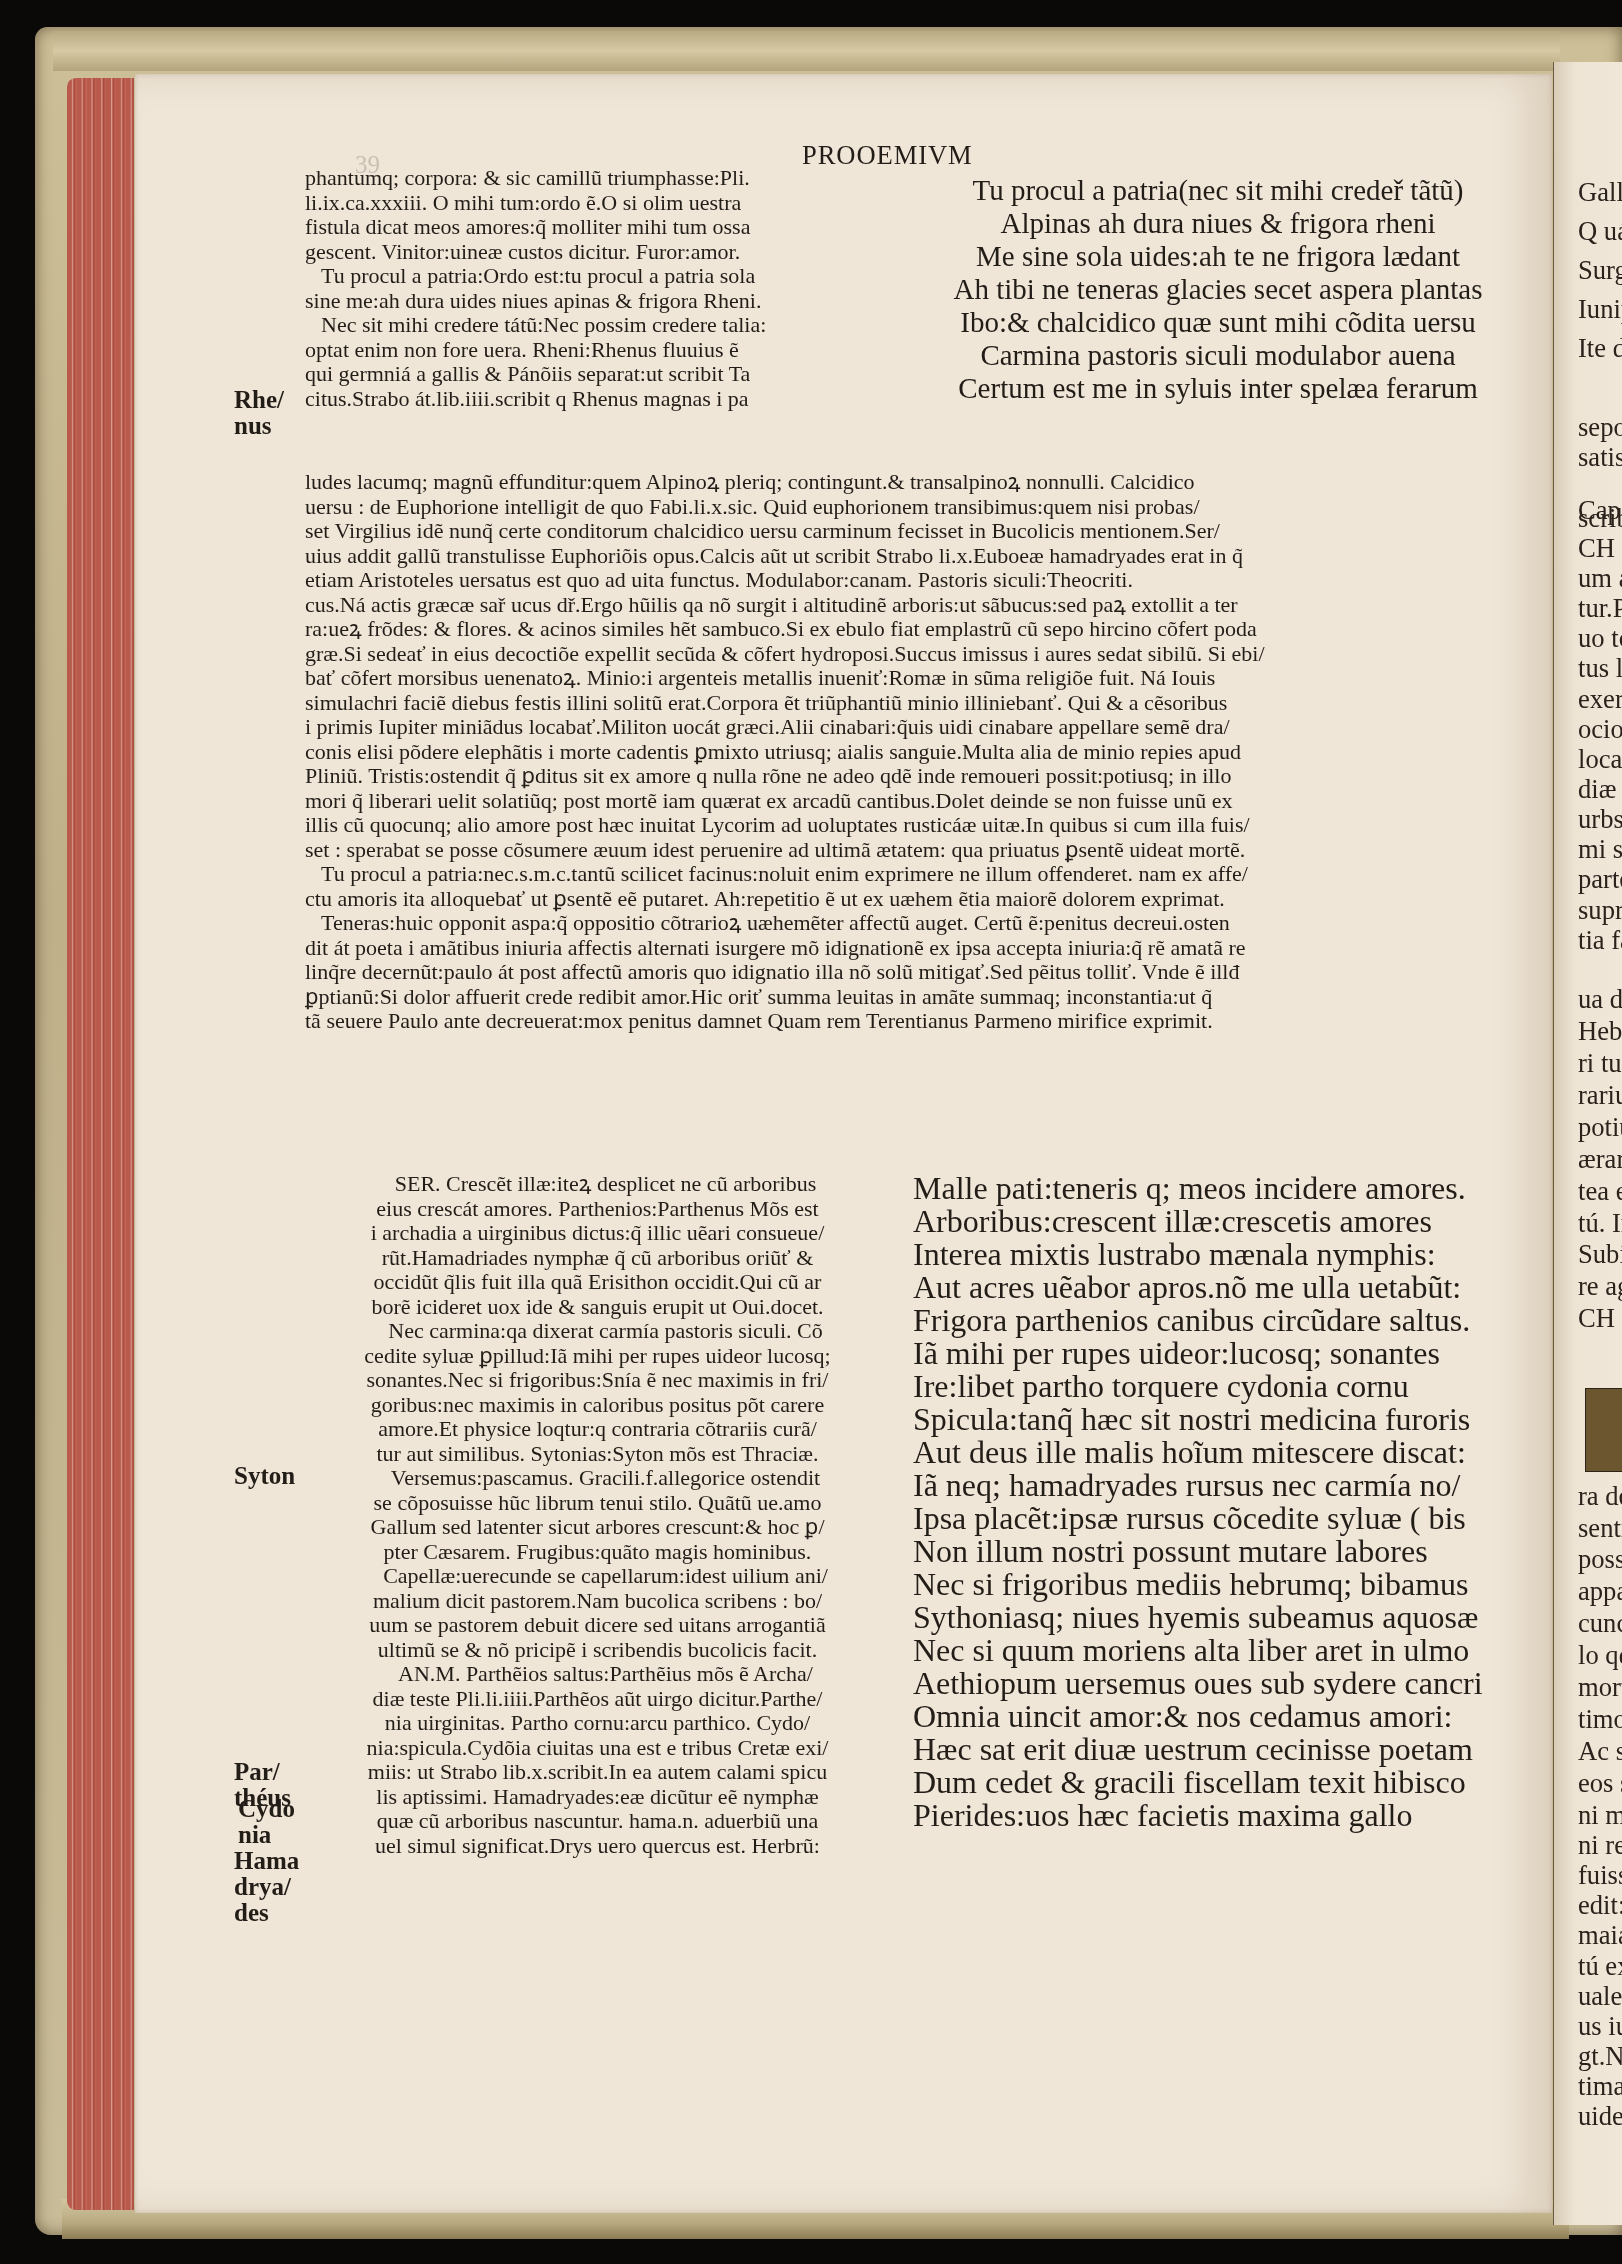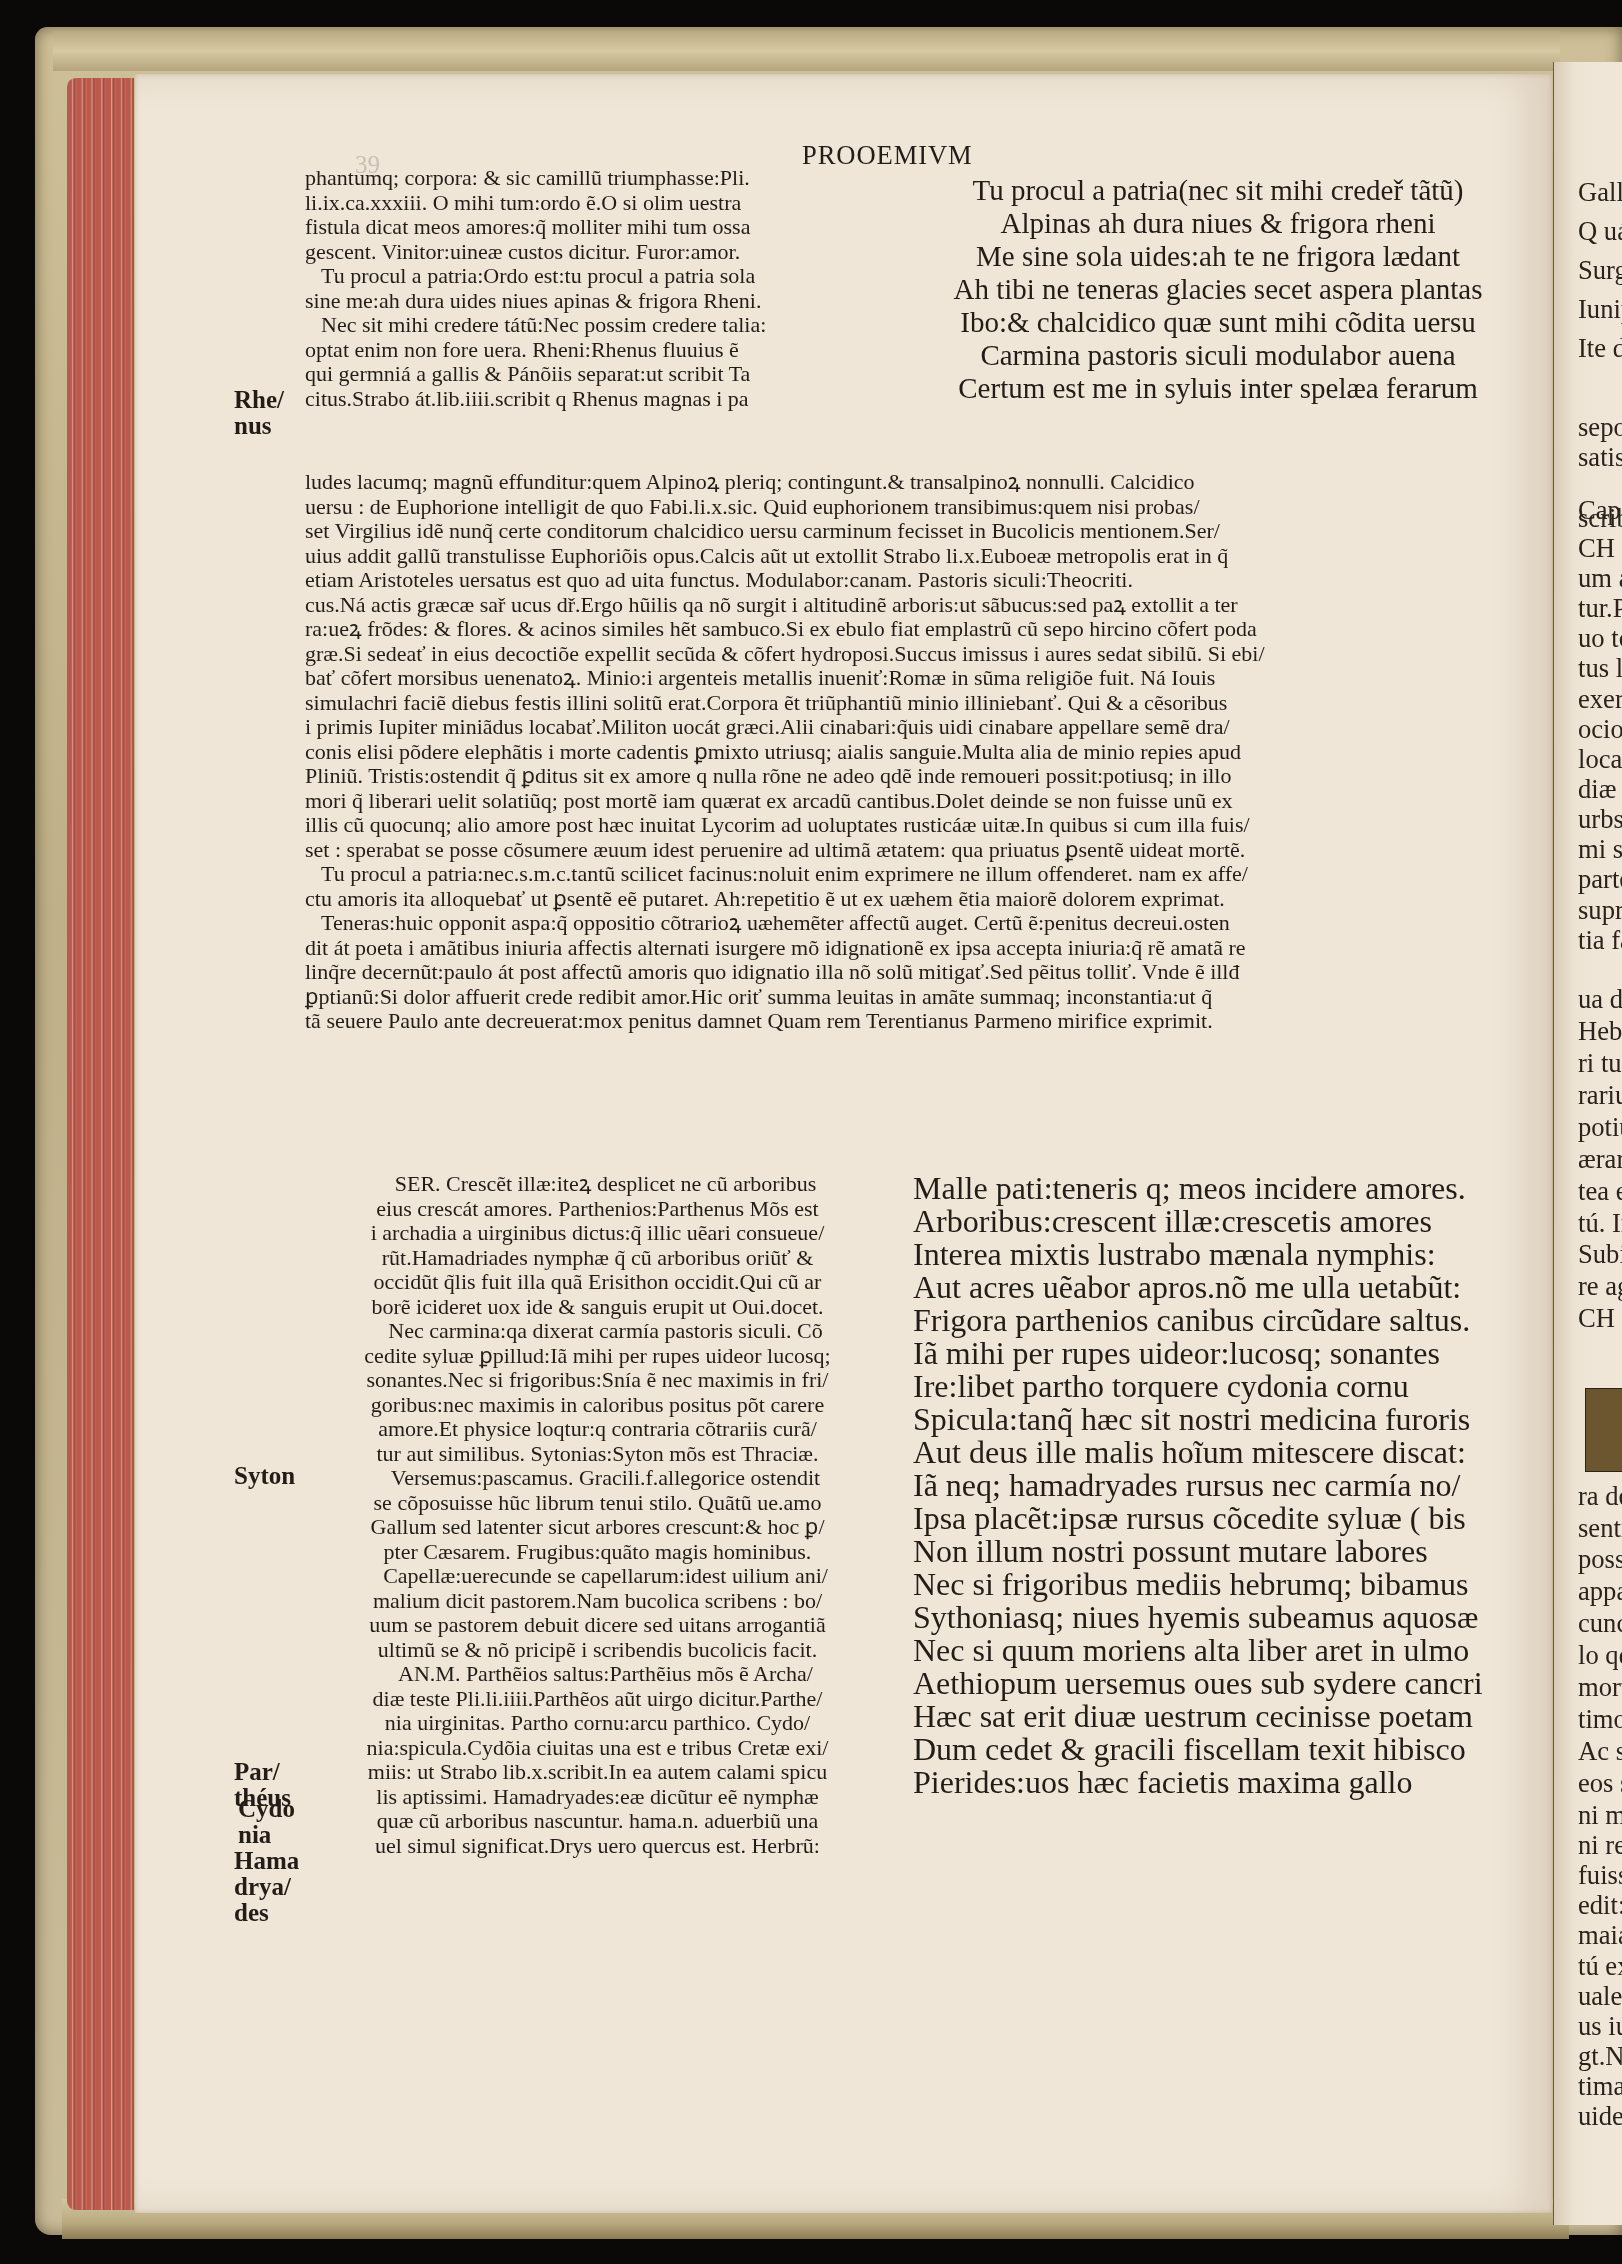--- a/index.html
+++ b/index.html
@@ -119,21 +119,21 @@
     <div class="line">Ah tibi ne teneras glacies secet aspera  plantas</div>
     <div class="line">Ibo:&amp; chalcidico quæ sunt mihi cõdita uersu</div>
     <div class="line">Carmina pastoris siculi modulabor auena</div>
     <div class="line">Certum est me in syluis inter spelæa  ferarum</div>
   </div>
 
 <div class="col comm" id="fwc" style="left:305px;top:470px;width:1232px;">
     <div class="line">ludes lacumq; magnũ effunditur:quem Alpinoꝝ pleriq; contingunt.&amp; transalpinoꝝ nonnulli.  Calcidico</div>
     <div class="line">uersu : de Euphorione intelligit de quo Fabi.li.x.sic. Quid euphorionem transibimus:quem nisi probas/</div>
     <div class="line">set Virgilius idẽ nunq̃ certe conditorum  chalcidico uersu carminum fecisset in Bucolicis mentionem.Ser/</div>
-    <div class="line">uius addit gallũ transtulisse Euphoriõis opus.Calcis aũt ut extollit Strabo li.x.Euboeæ metropolis erat in q̃</div>
+    <div class="line">uius addit gallũ transtulisse Euphoriõis opus.Calcis aũt ut scribit Strabo li.x.Euboeæ hamadryades erat in q̃</div>
     <div class="line">etiam Aristoteles uersatus est quo ad uita functus.  Modulabor:canam.  Pastoris siculi:Theocriti.</div>
     <div class="line">cus.Ná actis græcæ sař ucus dř.Ergo hũilis qa nõ surgit i altitudinẽ arboris:ut sãbucus:sed paꝝ extollit a  ter</div>
     <div class="line">ra:ueꝝ frõdes: &amp; flores. &amp; acinos similes hẽt sambuco.Si ex ebulo fiat emplastrũ cũ sepo hircino cõfert poda</div>
     <div class="line">græ.Si sedeať in eius decoctiõe expellit secũda &amp; cõfert hydroposi.Succus imissus i aures sedat sibilũ. Si ebi/</div>
     <div class="line">bať cõfert morsibus uenenatoꝝ.  Minio:i argenteis metallis inueniť:Romæ in sũma religiõe fuit. Ná Iouis</div>
     <div class="line">simulachri faciẽ diebus festis illini solitũ erat.Corpora ẽt triũphantiũ minio illiniebanť. Qui &amp; a  cẽsoribus</div>
     <div class="line">i primis Iupiter miniãdus locabať.Militon uocát græci.Alii cinabari:q̃uis uidi cinabare appellare semẽ  dra/</div>
     <div class="line">conis elisi põdere elephãtis i morte cadentis ꝑmixto utriusq; aialis sanguie.Multa alia de minio repies apud</div>
     <div class="line">Pliniũ.  Tristis:ostendit q̃ ꝑditus sit ex amore q nulla rõne ne adeo qdẽ inde remoueri possit:potiusq; in illo</div>
     <div class="line">mori q̃ liberari uelit solatiũq; post mortẽ iam quærat ex arcadũ cantibus.Dolet deinde se non fuisse unũ  ex</div>
@@ -189,20 +189,21 @@
     <div class="line">Ire:libet partho torquere cydonia cornu</div>
     <div class="line">Spicula:tanq̃ hæc sit nostri medicina  furoris</div>
     <div class="line">Aut deus ille malis hoĩum mitescere discat:</div>
     <div class="line">Iã neq; hamadryades rursus nec carmía no/</div>
     <div class="line">Ipsa placẽt:ipsæ rursus cõcedite syluæ    (  bis</div>
     <div class="line">Non illum nostri possunt mutare labores</div>
     <div class="line">Nec si frigoribus mediis hebrumq;  bibamus</div>
     <div class="line">Sythoniasq; niues hyemis subeamus aquosæ</div>
     <div class="line">Nec si quum moriens alta  liber aret  in  ulmo</div>
     <div class="line">Aethiopum uersemus oues sub sydere  cancri</div>
+    <div class="line">Omnia uincit amor:&amp; nos cedamus amori:</div>
     <div class="line">Hæc sat erit diuæ uestrum cecinisse poetam</div>
     <div class="line">Dum cedet &amp; gracili fiscellam texit hibisco</div>
     <div class="line">Pierides:uos hæc facietis  maxima gallo</div>
   </div>
 
 <div class="margin-note" id="mn-rhenus" style="left:234px;top:387px;">
     <span>Rhe/</span>
     <span>nus</span>
   </div>
 <div class="margin-note" id="mn-syton" style="left:234px;top:1463px;">

